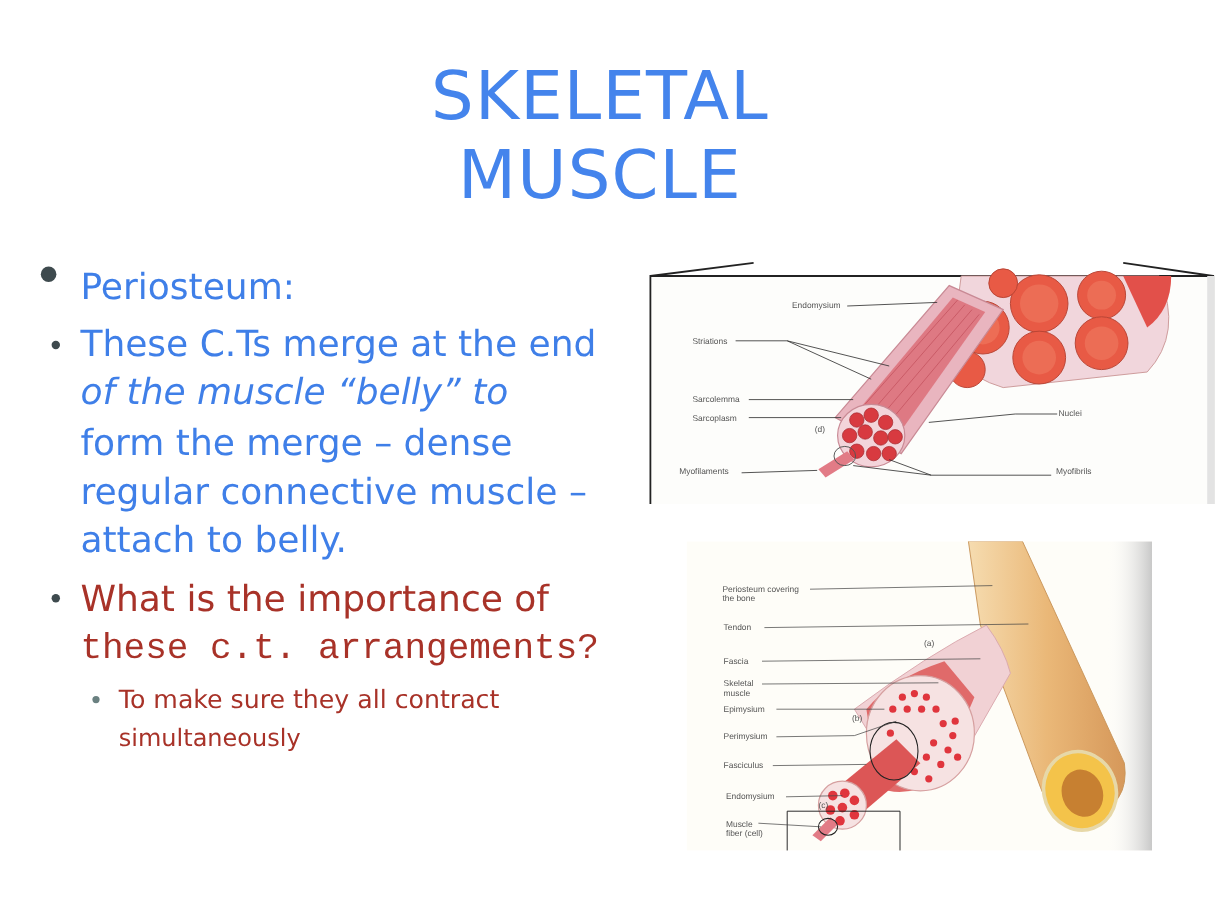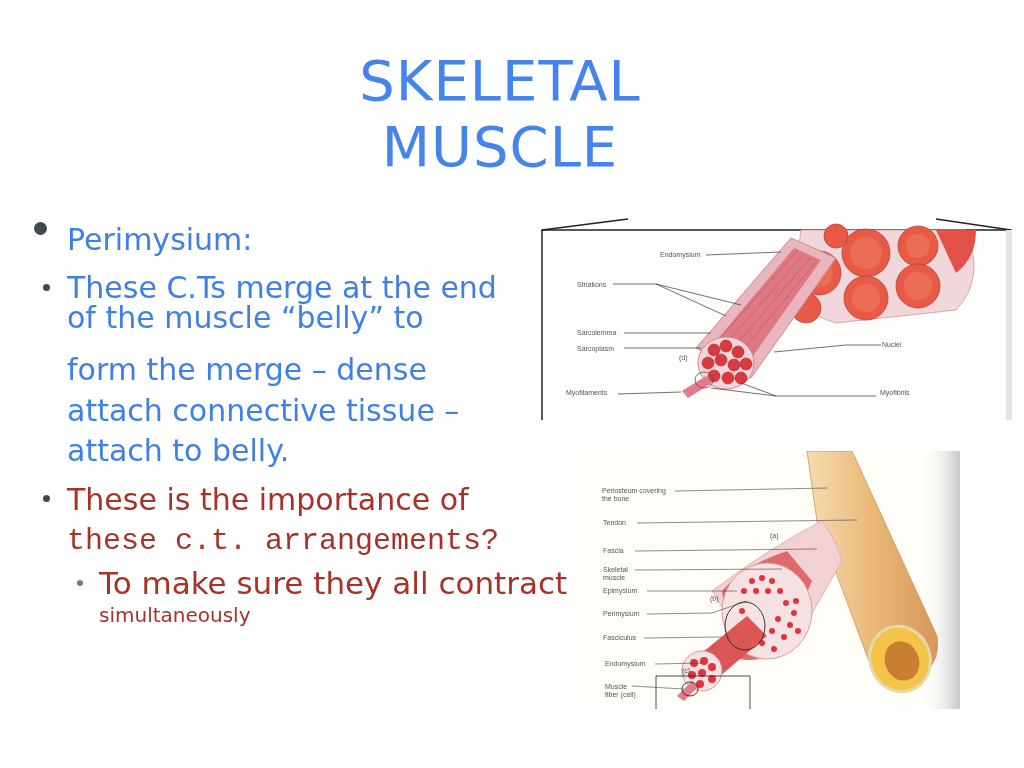--- a/index.html
+++ b/index.html
@@ -29,35 +29,35 @@
 <body>
 
 <div class="title">
   <div>SKELETAL</div>
   <div>MUSCLE</div>
 </div>
 
 <div class="bullets">
 
   <span class="dot" style="left:34px;top:222px;width:13px;height:13px;"></span>
-  <div class="bl blue t1" style="left:67px;top:220px;">Perimysium:</div>
+  <div class="bl blue t1" style="left:67px;top:220px;">Periosteum:</div>
 
   <span class="dot" style="left:43px;top:284px;width:7px;height:7px;"></span>
   <div class="bl blue t1" style="left:67px;top:268px;text-align:right;">These C.Ts merge at the end</div>
-  <div class="bl blue t1" style="left:67px;top:298px;">of the muscle “belly” to</div>
+  <div class="bl blue t1" style="left:67px;top:308px;font-style:italic;">of the muscle “belly” to</div>
   <div class="bl blue t1" style="left:67px;top:350px;">form the merge – dense</div>
-  <div class="bl blue t1" style="left:67px;top:391px;">attach connective tissue –</div>
+  <div class="bl blue t1" style="left:67px;top:391px;">regular connective muscle –</div>
   <div class="bl blue t1" style="left:67px;top:431px;">attach to belly.</div>
 
   <span class="dot" style="left:43px;top:495px;width:7px;height:7px;"></span>
-  <div class="bl red t1" style="left:67px;top:480px;">These is the importance of</div>
+  <div class="bl red t1" style="left:67px;top:480px;">What is the importance of</div>
   <div class="bl red t1" style="left:67px;top:521px;font-family:Liberation Mono, monospace;">these c.t. arrangements?</div>
 
   <span class="dot" style="left:77px;top:580px;width:6px;height:6px;background:#6a8080;"></span>
-  <div class="bl red t2" style="left:99px;top:568px;font-size:31px;">To make sure they all contract</div>
+  <div class="bl red t2" style="left:99px;top:568px;font-size:21px;">To make sure they all contract</div>
   <div class="bl red t2" style="left:99px;top:600px;font-size:20px;">simultaneously</div>
 </div>
 
 <div class="img-box" style="left:536px;top:218px;width:480px;height:205px;">
   <svg width="480" height="205" viewBox="0 0 480 205" xmlns="http://www.w3.org/2000/svg">
 
     <rect x="6" y="12" width="470" height="190" fill="#fdfdfb"></rect>
     <polyline points="6,202 6,12 475,12 475,202" fill="none" stroke="#222" stroke-width="1.5"></polyline>
     <line x1="6" y1="12" x2="92" y2="1" stroke="#222" stroke-width="1.5"></line>
     <line x1="400" y1="1" x2="475" y2="12" stroke="#222" stroke-width="1.5"></line>

